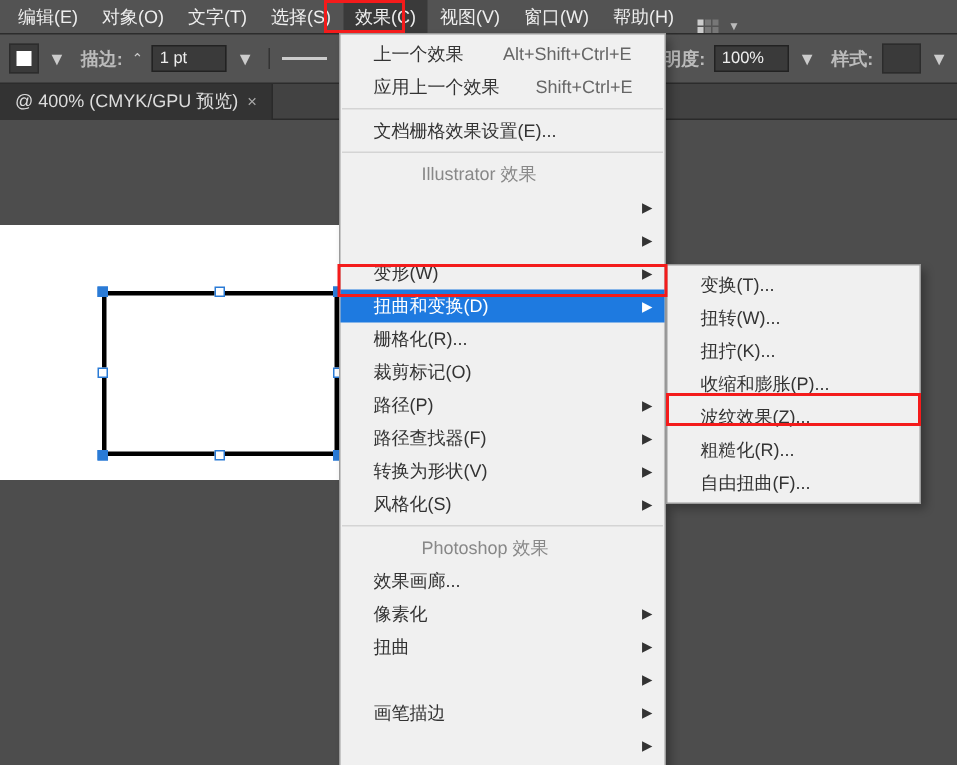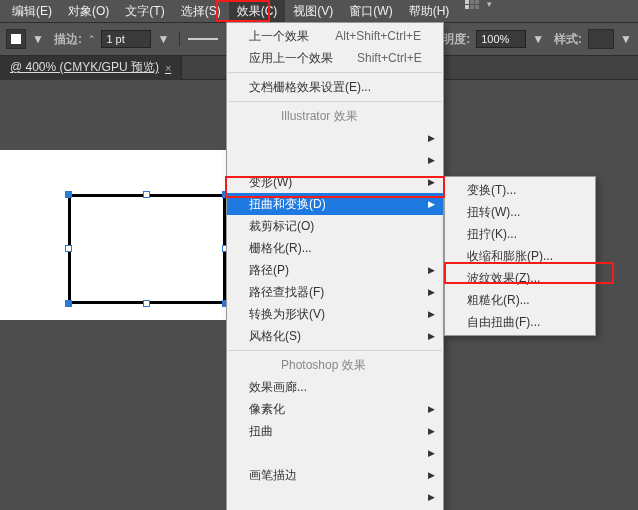--- a/index.html
+++ b/index.html
@@ -1,56 +1,56 @@
 <!DOCTYPE html>
 <html><head>
 <meta charset="utf-8">
 <style>
 * { margin: 0; padding: 0; box-sizing: border-box; font-family: "Microsoft YaHei", sans-serif; }
 body { width: 638px; height: 510px; background: #fff; overflow: hidden; position: relative; }
 
 .app { width: 638px; height: 510px; background: #fff; position: relative; }
 
-.menubar { height: 22px; background: #535353; color: #eee; font-size: 12px; display: flex; align-items: flex-start; padding-left: 4px; }
+.menubar { height: 22px; background: #535353; color: #eee; font-size: 12px; display: flex; align-items: flex-end; padding-left: 4px; }
 .menubar .mitem { padding: 3px 8px; height: 22px; display: flex; align-items: center; white-space: nowrap; }
 .menubar .mitem.active { background: #3a3a3a; }
 .menubar .gridicon { margin-left: 8px; display: flex; align-items: center; gap: 2px; }
 .menubar .gb { width: 4px; height: 4px; background: #ccc; }
 .menubar .gb.dim { background: #777; }
 .menubar .tri { margin-left: 4px; font-size: 8px; color: #bbb; }
 
 .toolbar { height: 34px; background: #535353; color: #ccc; font-size: 12px; display: flex; align-items: center; padding: 0 6px; border-top:1px solid #2c2c2c; border-bottom:1px solid #2c2c2c; gap: 10px;}
 .toolbar .seg { display:flex; align-items:center; gap:6px; }
 .toolbar .sq { width:20px; height:20px; border:1px solid #2c2c2c; background:#3a3a3a; display:flex; align-items:center; justify-content:center; }
 .toolbar .sq .inner { width:10px; height:10px; background:#fff; }
 .toolbar .vinput { background:#3a3a3a; border:1px solid #222; color:#eee; font-size:11px; padding:1px 4px; height:18px; width:50px; display:flex; align-items:center; }
 .toolbar .spacer { flex:1; }
 .toolbar .label { color:#bbb;font-weight:bold; }
 
-.tabbar { height: 24px; background: #424242; color:#ddd; font-size:12px; display:flex; align-items:center; border-bottom:1px solid #2a2a2a;text-decoration:underline;}
+.tabbar { height: 24px; background: #424242; color:#ddd; font-size:12px; display:flex; align-items:center; border-bottom:1px solid #2a2a2a;}
 .tab { background:#333333; padding: 3px 10px; height:24px; display:flex; align-items:center; gap:6px; border-right:1px solid #2a2a2a;}
 .tab .x { color:#aaa; font-size:11px; }
 
 .canvas-area { position:absolute; left:0; right:0; top:80px; bottom:0; background:#4d4d4d; }
 .canvas-inner { position:absolute; left:0; top:70px; width:430px; height:170px; background:#fff; }
 .shape { position:absolute; left:68px; top:114px; width:158px; height:110px; border:3px solid #000; }
 .handle { position:absolute; width:7px; height:7px; background:#fff; border:1px solid #2a7bd6; }
 .hc { background:#2a7bd6; }
 
 .menu { position:absolute; background:#f0f0f0; border:1px solid #9b9b9b; box-shadow:3px 3px 6px rgba(0,0,0,0.3); font-size:12px; color:#333; padding:2px 0; }
 .menu hr { border:none; border-top:1px solid #d4d4d4; margin:3px 1px; }
 .menu .row { height:22px; display:flex; align-items:center; padding:0 22px 0 22px; position:relative; white-space:nowrap;}
 .menu .row .lbl { flex:1; }
 .menu .row .sc { color:#666; margin-left:24px; }
 .menu .row .arw { position:absolute; right:8px; font-size:9px; color:#333;}
 .menu .row.header { color:#888;margin-left:32px; }
 .menu .row.hi { background:#1e7ae0; color:#fff; }
 .menu .row.hi .arw { color:#fff; }
 
-.submenu { left:444px; top:176px; width:152px; }
+.submenu { left:444px; top:176px; width:170px; }
 .mainmenu { left:226px; top:22px; width:218px; }
 
 .redbox { position:absolute; border:2px solid #f41b1b; pointer-events:none; }
 .rb1 { left:216px; top:0; width:54px; height:22px; }
 .rb2 { left:225px; top:176px; width:220px; height:22px; }
 .rb3 { left:444px; top:262px; width:170px; height:22px; }
 </style>
 </head>
 <body>
 
@@ -153,24 +153,24 @@
       </div>
     <div class="row">
         <span class="lbl">变形(W)</span>
         <span class="arw">▶</span>
       </div>
     <div class="row hi">
         <span class="lbl">扭曲和变换(D)</span>
         <span class="arw">▶</span>
       </div>
     <div class="row">
+        <span class="lbl">栅格化(R)...</span>
+      </div>
+    <div class="row">
         <span class="lbl">裁剪标记(O)</span>
-      </div>
-    <div class="row">
-        <span class="lbl">栅格化(R)...</span>
       </div>
     <div class="row">
         <span class="lbl">路径(P)</span>
         <span class="arw">▶</span>
       </div>
     <div class="row">
         <span class="lbl">路径查找器(F)</span>
         <span class="arw">▶</span>
       </div>
     <div class="row">

